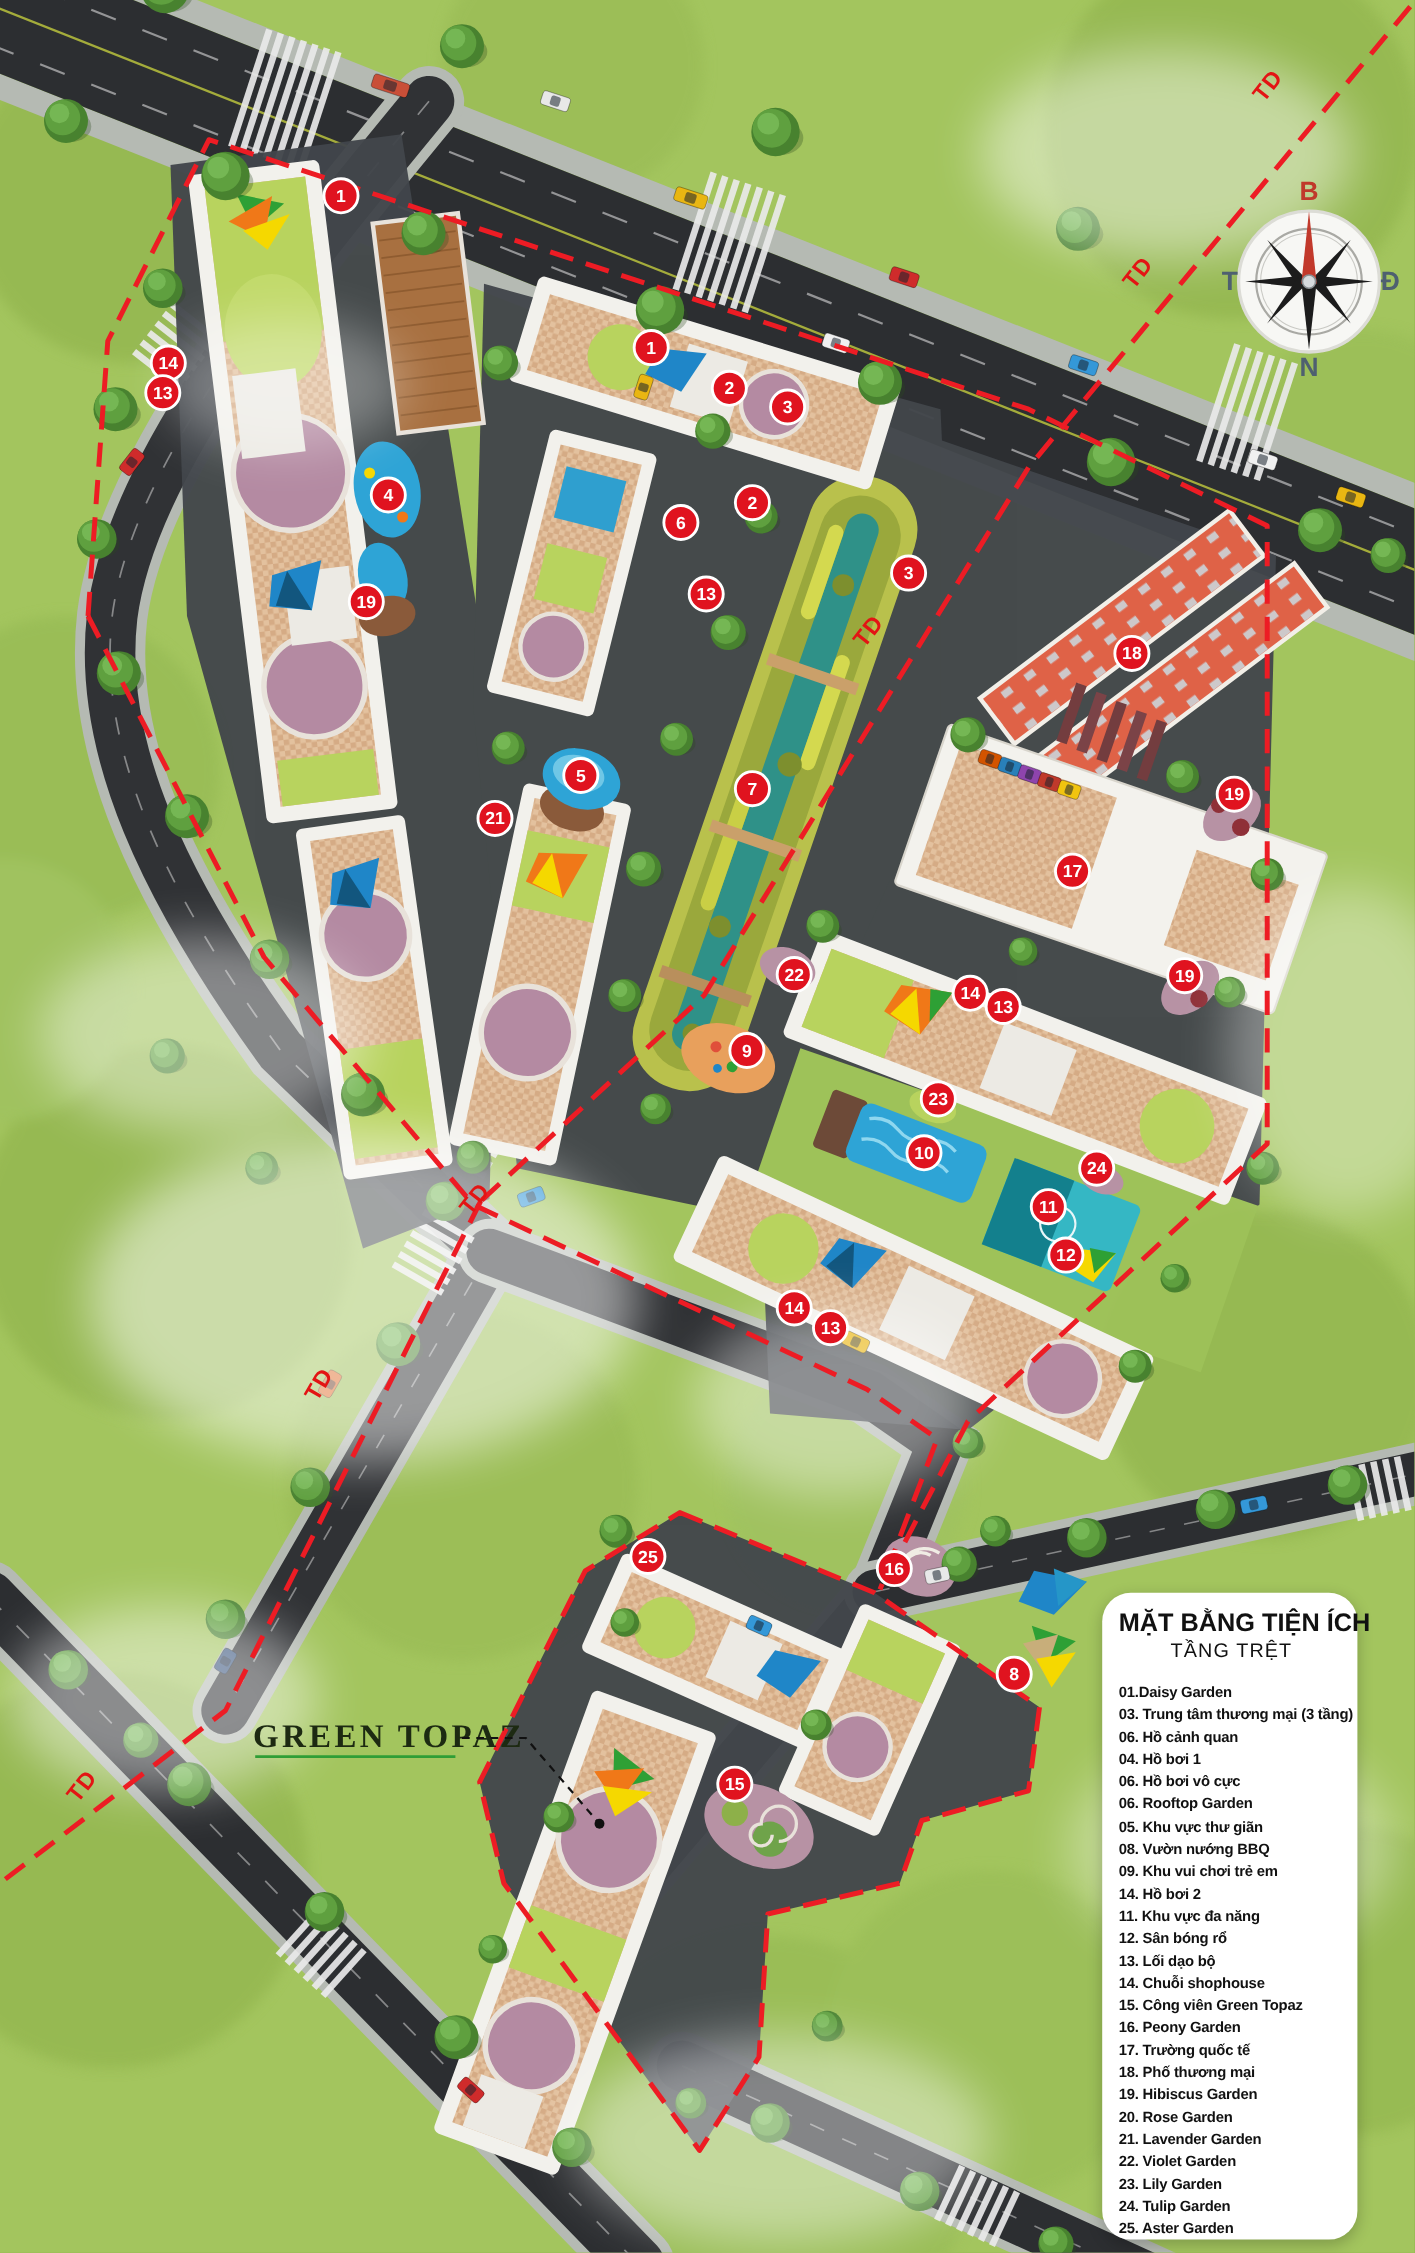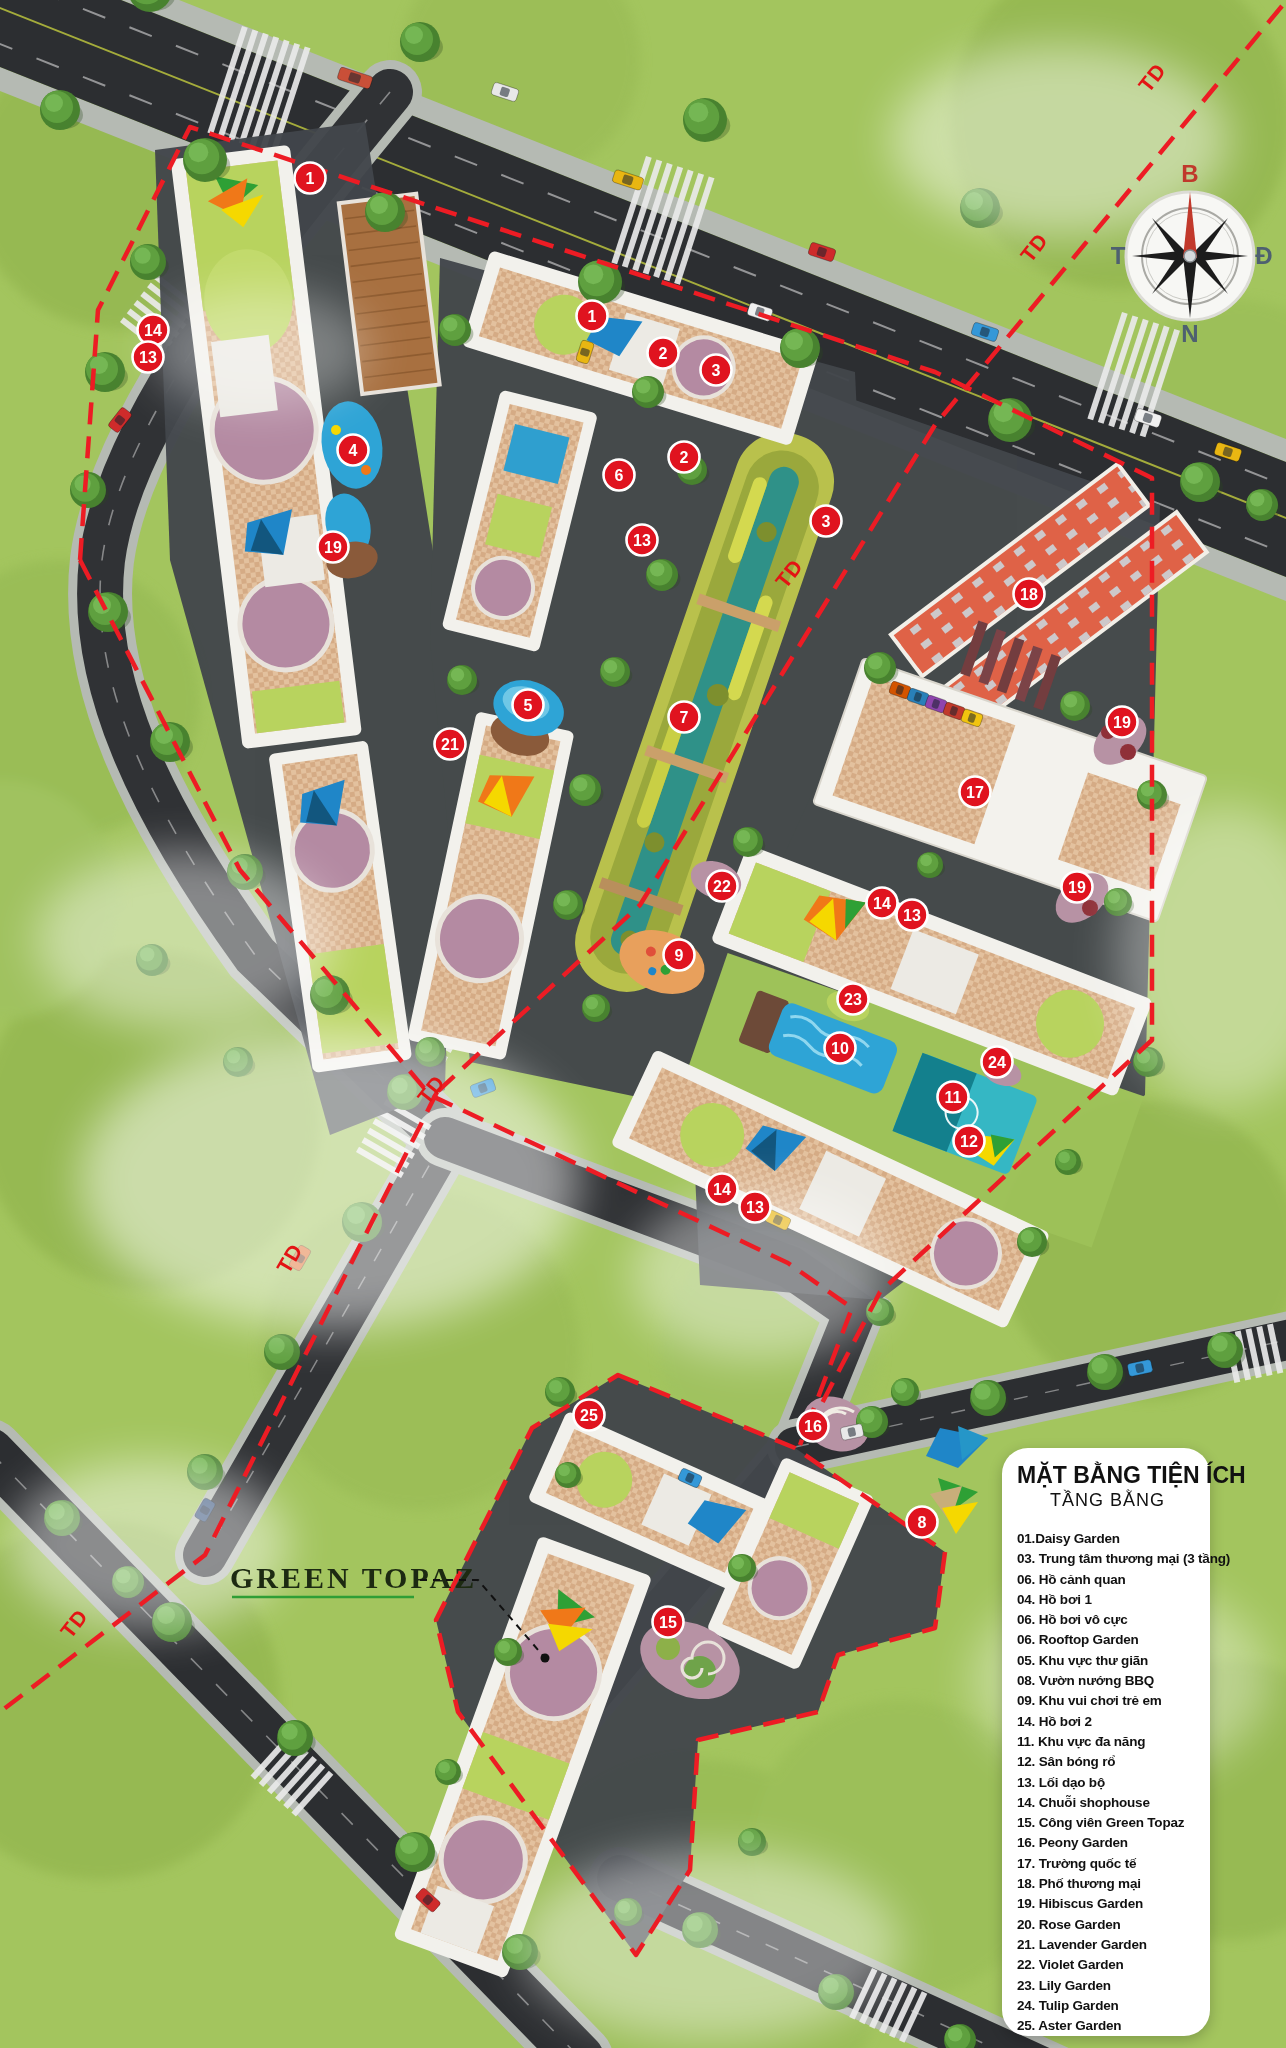--- a/index.html
+++ b/index.html
@@ -4,21 +4,21 @@
 <style>
   html,body{margin:0;padding:0;background:#8fb250;}
   .stage{position:relative;width:1286px;height:2048px;overflow:hidden;
          font-family:"Liberation Sans",sans-serif;background:#a3c55e;}
   .stage svg.map{position:absolute;left:0;top:0;}
   .marker-num{font:bold 16px "Liberation Sans",sans-serif;fill:#fff;text-anchor:middle;}
   .td-label{font:bold 21px "Liberation Sans",sans-serif;fill:#e31414;text-anchor:middle;letter-spacing:1px;}
   .compass-letter{font:bold 24px "Liberation Sans",sans-serif;text-anchor:middle;fill:#4e6070;}
   .compass-letter.north{fill:#c0392b;}
   .site-label{font:bold 30px "Liberation Serif",serif;fill:#1d2a12;letter-spacing:3px;}
-  .legend{position:absolute;left:1002px;top:1448px;width:208px;height:588px;
+  .legend{position:absolute;left:1002px;top:1448px;width:232px;height:588px;
           background:#ffffff;border-radius:26px;box-shadow:0 4px 14px rgba(0,0,0,.22);
           box-sizing:border-box;padding:14px 12px 10px 15px;color:#111;}
   .legend-title{font-size:23px;font-weight:bold;text-align:center;letter-spacing:0px;white-space:nowrap;}
   .legend-subtitle{font-size:18px;font-weight:400;text-align:center;margin-top:1px;letter-spacing:1px;}
   .legend-list{list-style:none;margin:18px 0 0 0;padding:0;}
   .legend-list li{font-size:13.5px;font-weight:bold;line-height:20.3px;letter-spacing:-0.2px;white-space:nowrap;}
 </style>
 </head>
 <body>
 
@@ -1070,21 +1070,21 @@
         </g>
         <g transform="translate(668,1622)">
           <circle r="15.5" fill="#e0131f" stroke="#ffffff" stroke-width="2.6"></circle>
           <text y="5.5" class="marker-num">15</text>
         </g>
       </g>
 </svg>
 
 <div class="legend">
   <div class="legend-title">MẶT BẰNG TIỆN ÍCH</div>
-  <div class="legend-subtitle">TẦNG BẰNG</div>
+  <div class="legend-subtitle">TẦNG TRỆT</div>
   <ol class="legend-list" id="legendList">
         <li>01.Daisy Garden</li>
         <li>03. Trung tâm thương mại (3 tầng)</li>
         <li>06. Hồ cảnh quan</li>
         <li>04. Hồ bơi 1</li>
         <li>06. Hồ bơi vô cực</li>
         <li>06. Rooftop Garden</li>
         <li>05. Khu vực thư giãn</li>
         <li>08. Vườn nướng BBQ</li>
         <li>09. Khu vui chơi trẻ em</li>

